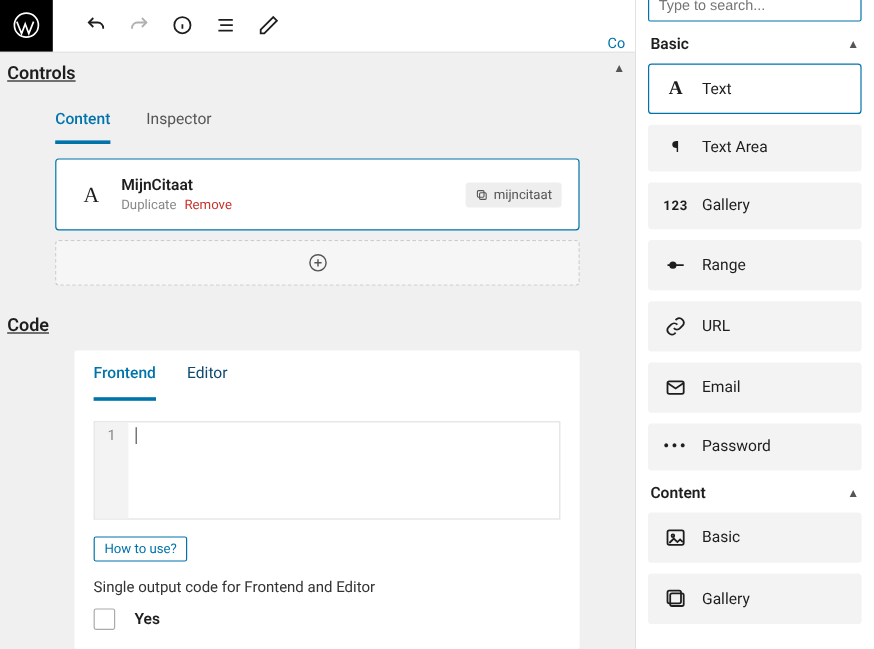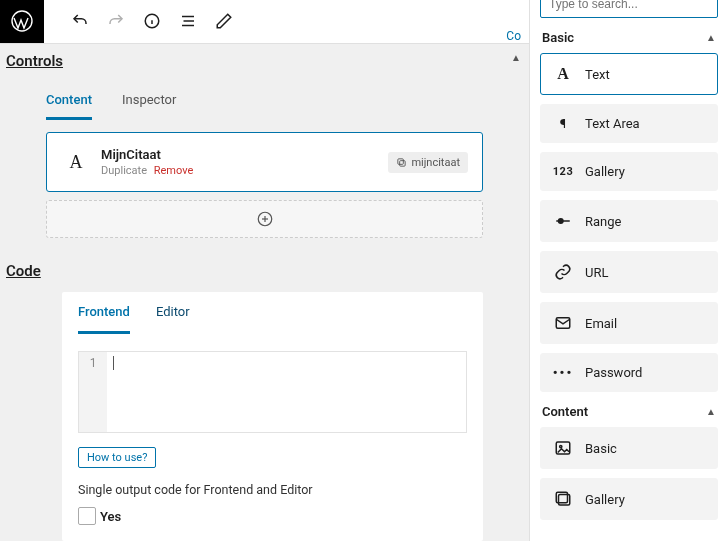--- a/index.html
+++ b/index.html
@@ -170,21 +170,21 @@
     }
     .code-desc {
       margin: 14px 0 0 16px;
       font-size: 12.5px;
       color: #333;
     }
     .checkbox-row {
       margin: 10px 0 0 16px;
       display: flex;
       align-items: center;
-      gap: 4px;
+      gap: 16px;
     }
     .checkbox {
       width: 18px; height: 18px;
       border: 1px solid #aaa;
       border-radius: 2px;
       background: #fff;
       display: inline-block;
     }
     .checkbox-label { font-weight: 600; font-size: 13px; }
 

